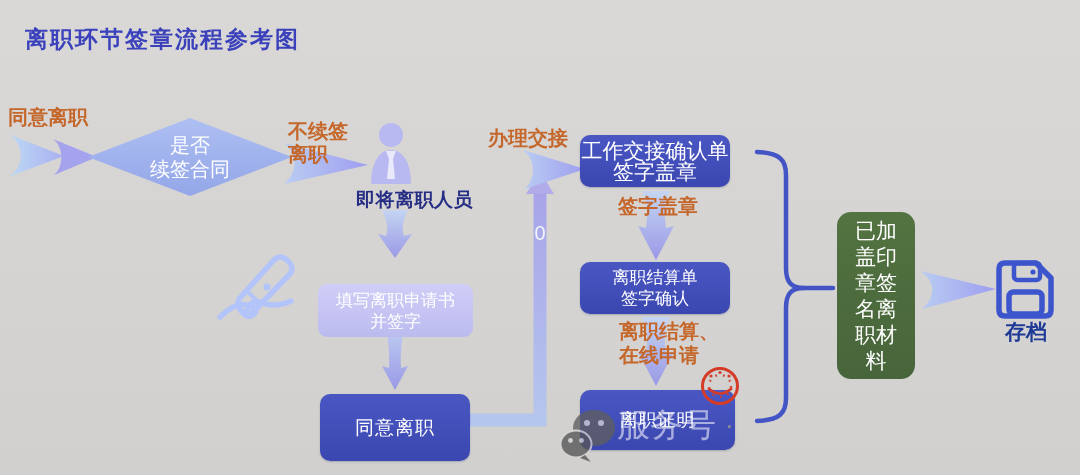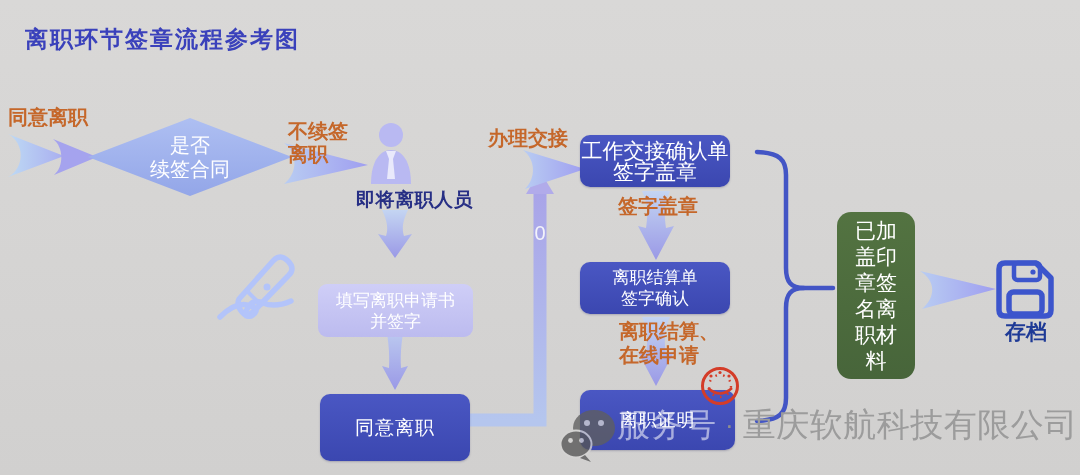--- a/index.html
+++ b/index.html
@@ -202,16 +202,15 @@
 
   <div id="box-green" class="abs node">
     <div class="wrap2">已加盖印章签名离职材料</div>
   </div>
 
   <div id="lbl-archive" class="abs">存档</div>
 
   <div id="watermark" class="abs">
     <span class="account">服务号</span>
     <span class="sep">·</span>
-    <span class="company">重庆软航科技有限公司</span>
   </div>
 
 </div>
 
 </body></html>

